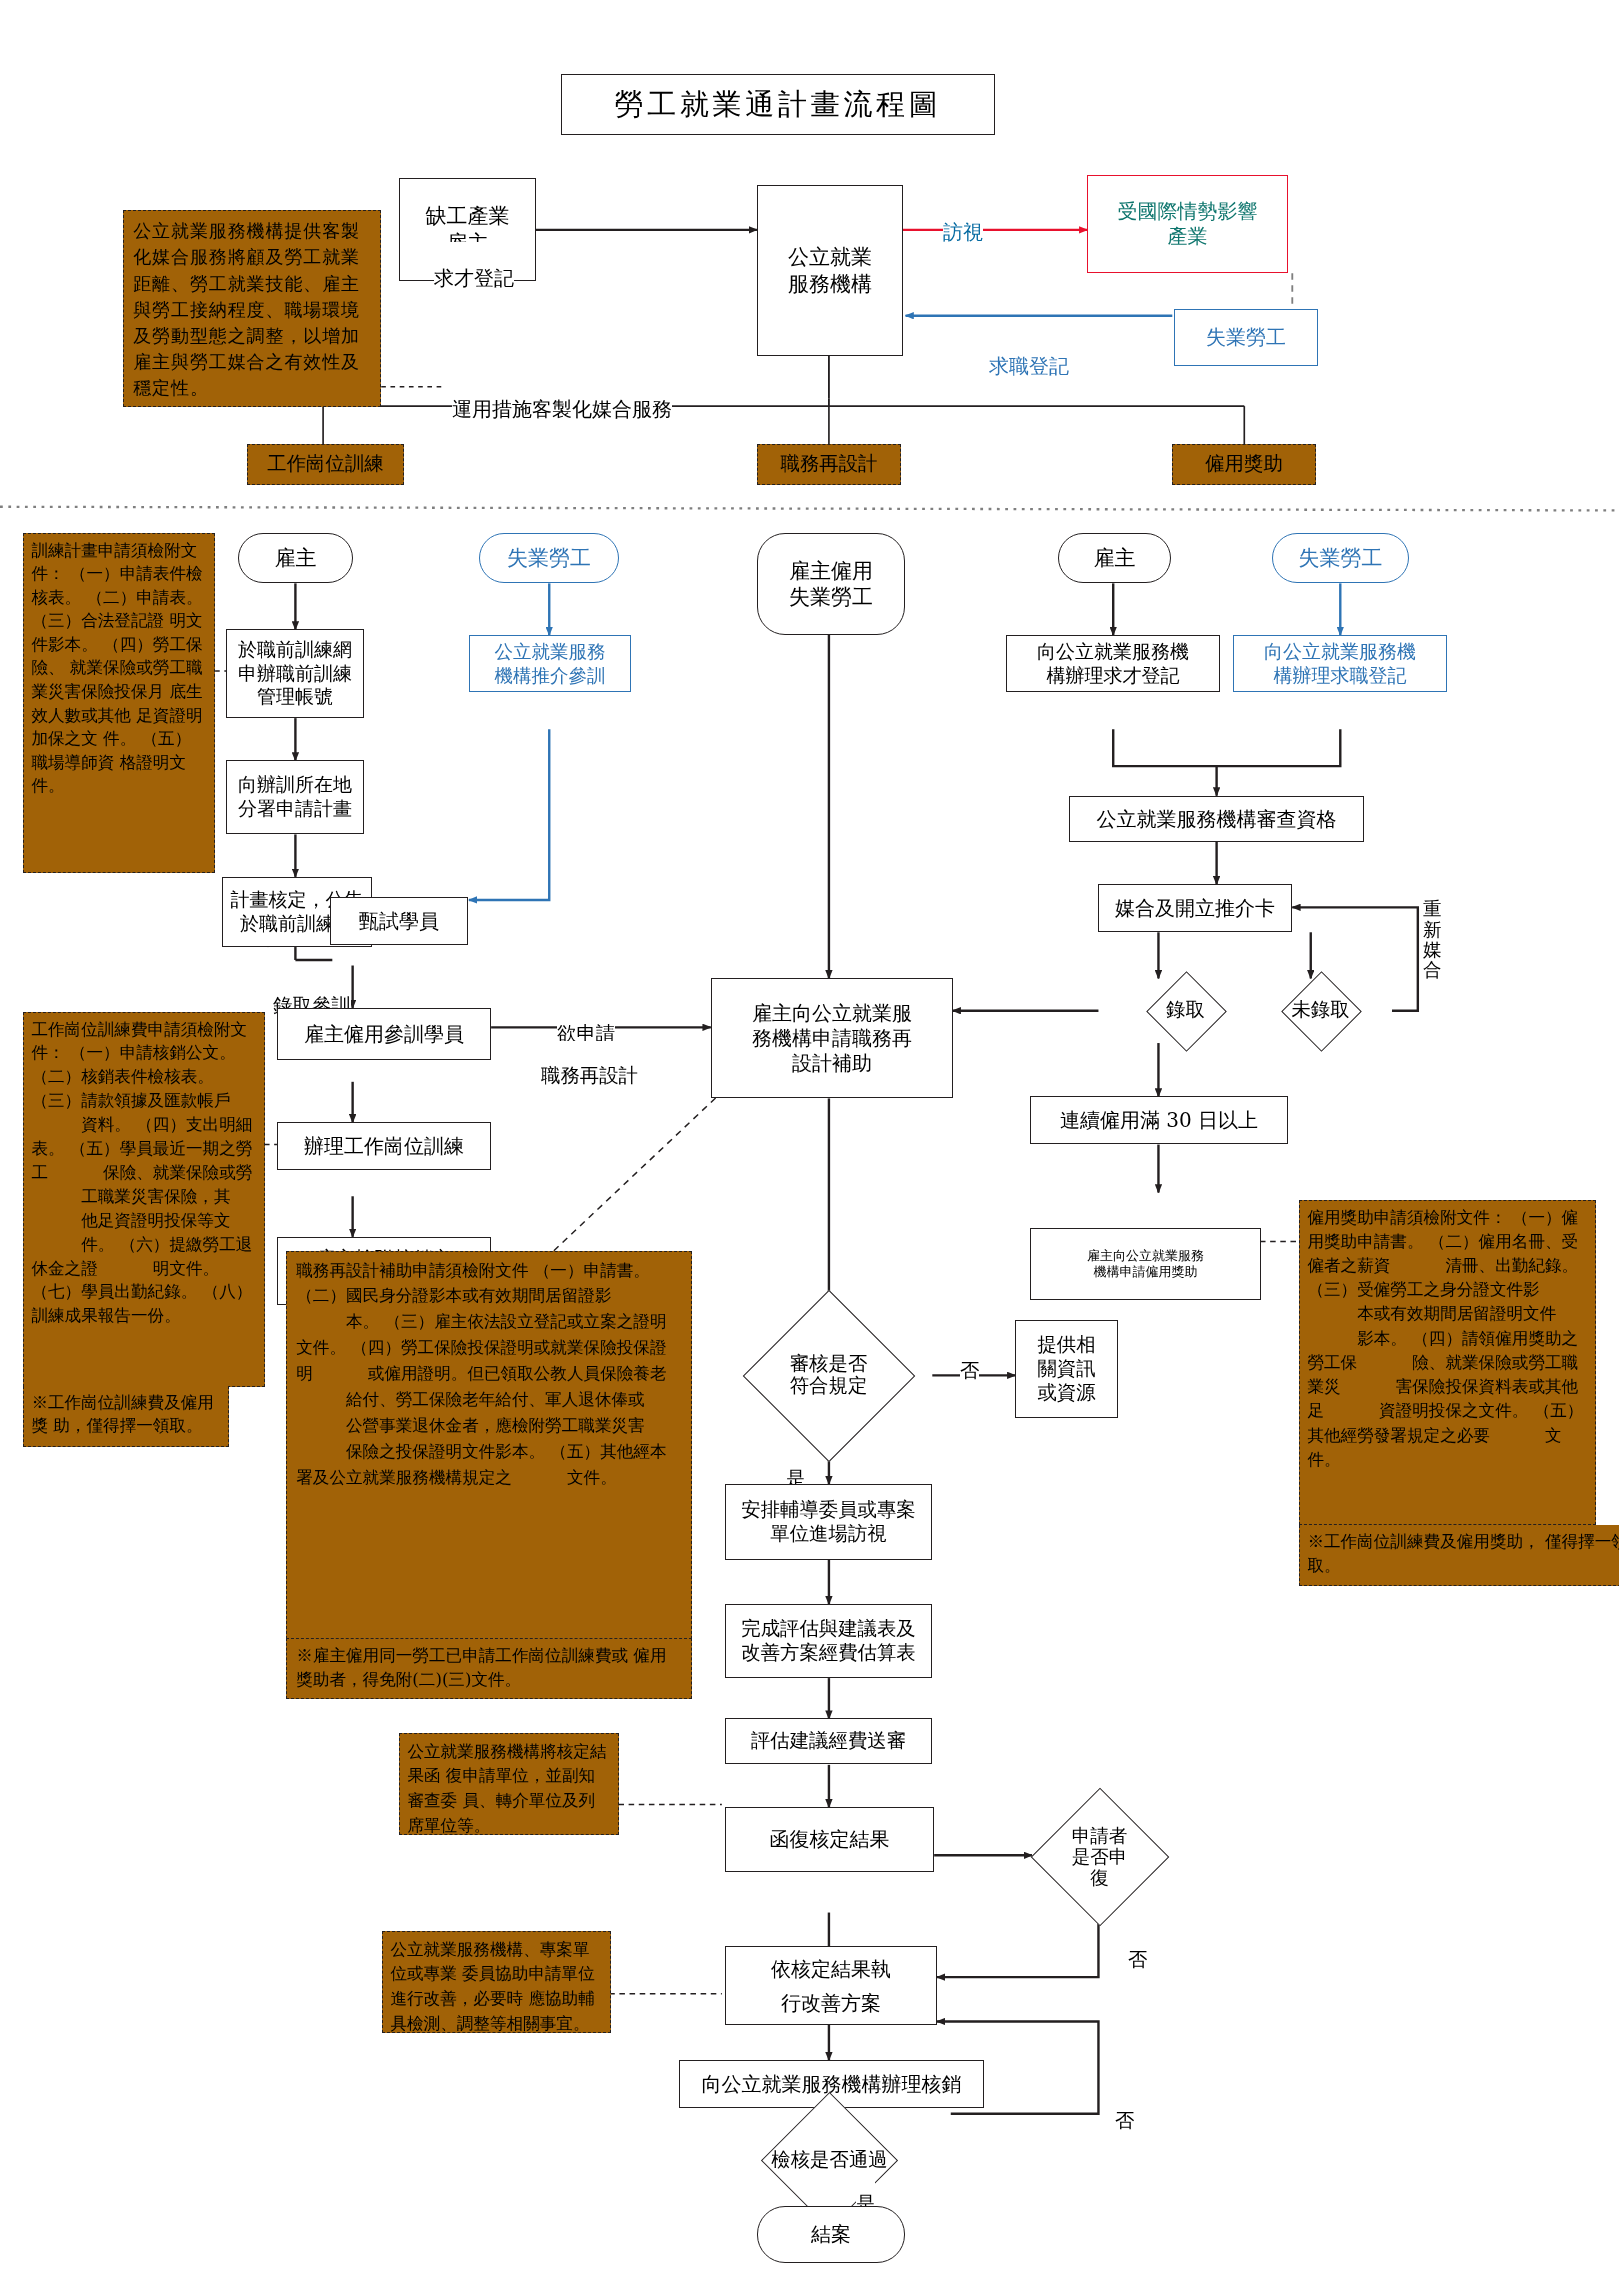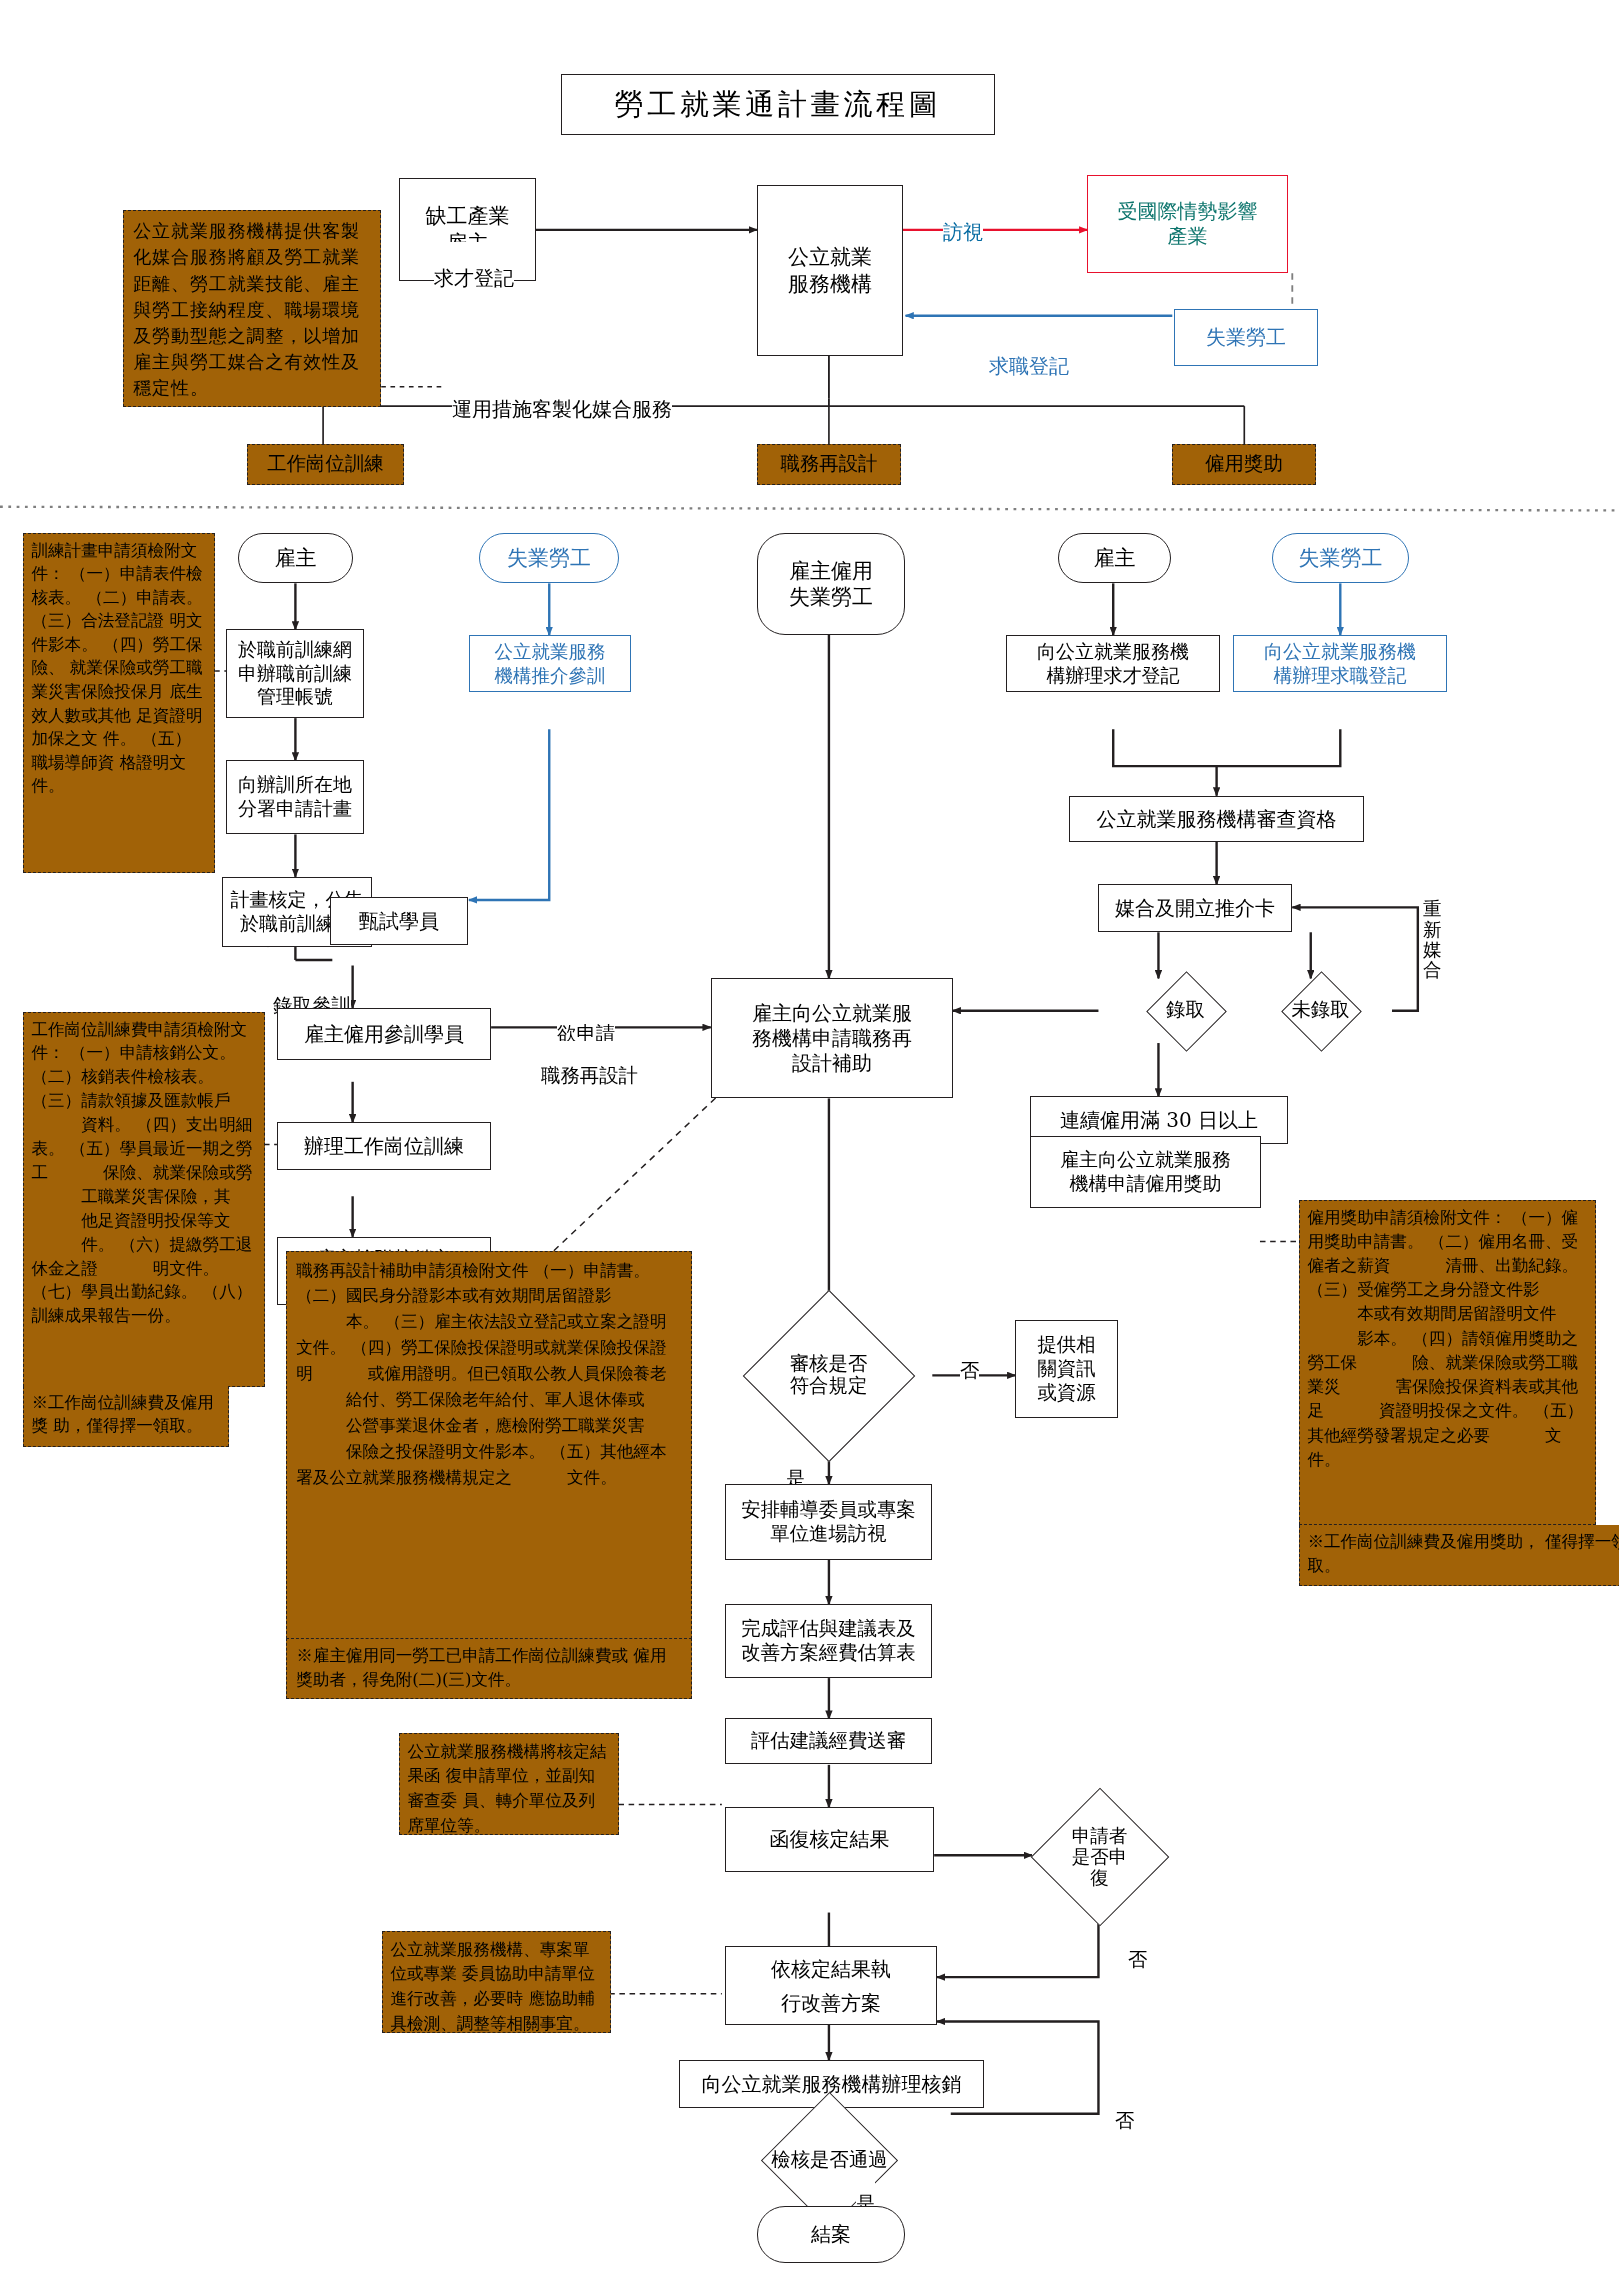--- a/index.html
+++ b/index.html
@@ -507,21 +507,21 @@
 
   <div class="diamond" style="left:1233px;top:978px;width:175px;height:65px;">
     <span class="dshape" style="width:55px;height:55px;left:60px;top:4.6px;"></span>
     <span class="dtxt" style="font-size:19.4px;">未錄取</span>
   </div>
 
   <div class="abs node rect" style="left:1030px;top:1096px;width:258px;height:48px;font-size:20px;">
     <span>連續僱用滿 30 日以上</span>
   </div>
 
-  <div class="abs node rect" style="left:1030px;top:1136px;width:231px;height:72px;font-size:19px;">
+  <div class="abs node rect" style="left:1030px;top:1228px;width:231px;height:72px;font-size:13px;">
     <span>雇主向公立就業服務
 機構申請僱用獎助</span>
   </div>
 
   <div class="abs dashbox" style="left:1299px;top:1200px;width:297px;height:325px;padding:4.6px 7.4px;font-size:16.6px;line-height:1.46;">
     <span>僱用獎助申請須檢附文件：
 （一）僱用獎助申請書。
 （二）僱用名冊、受僱者之薪資
 　　　清冊、出勤紀錄。
 （三）受僱勞工之身分證文件影

